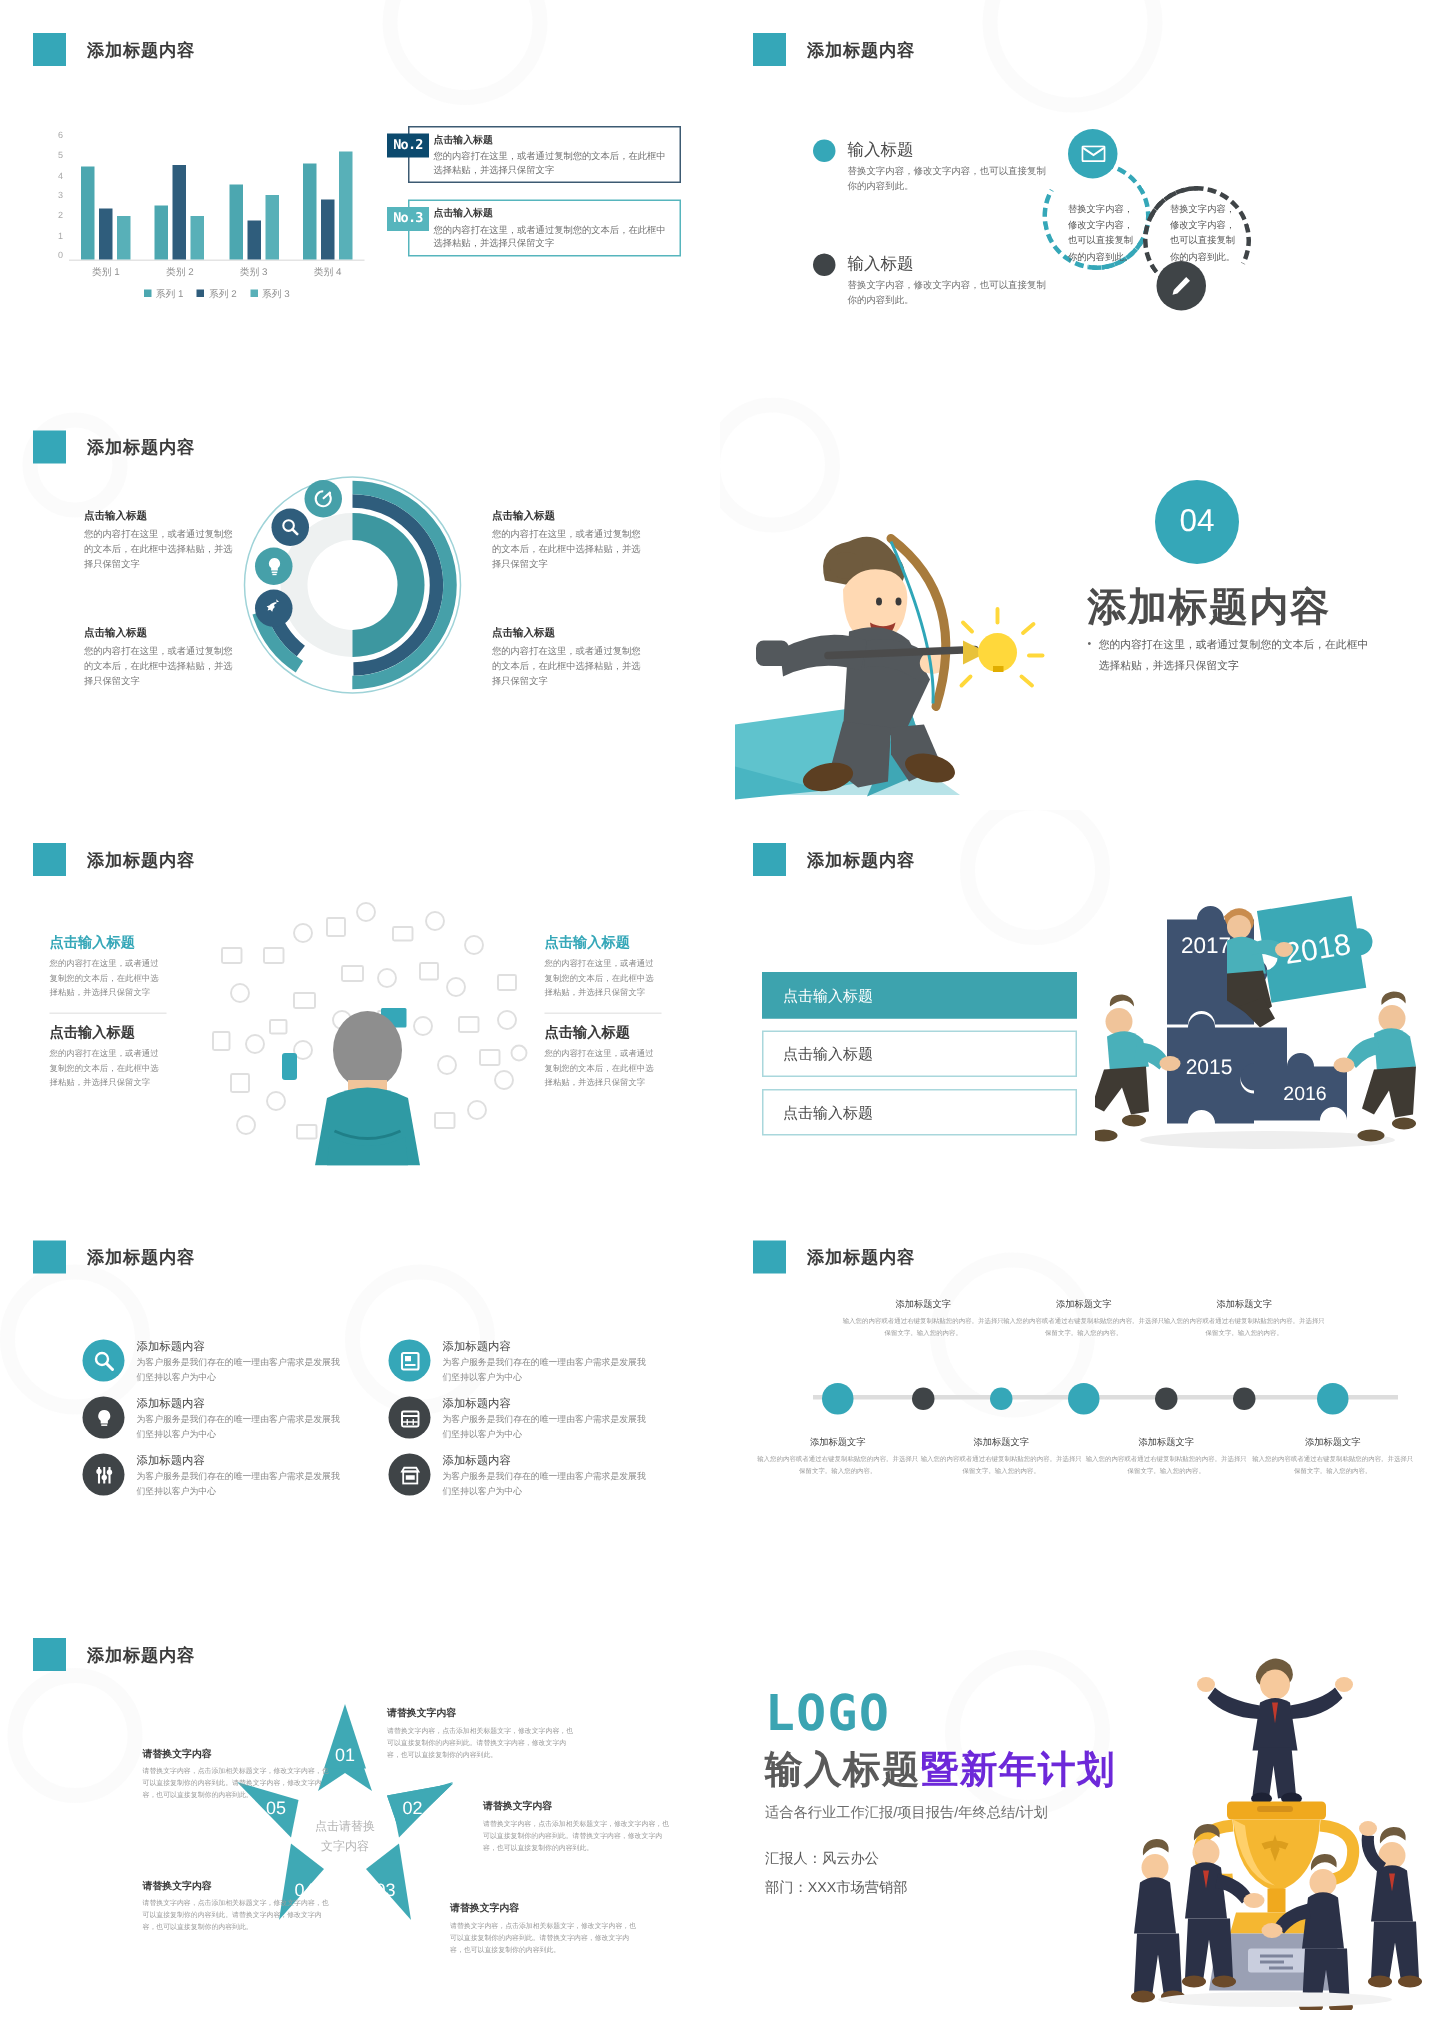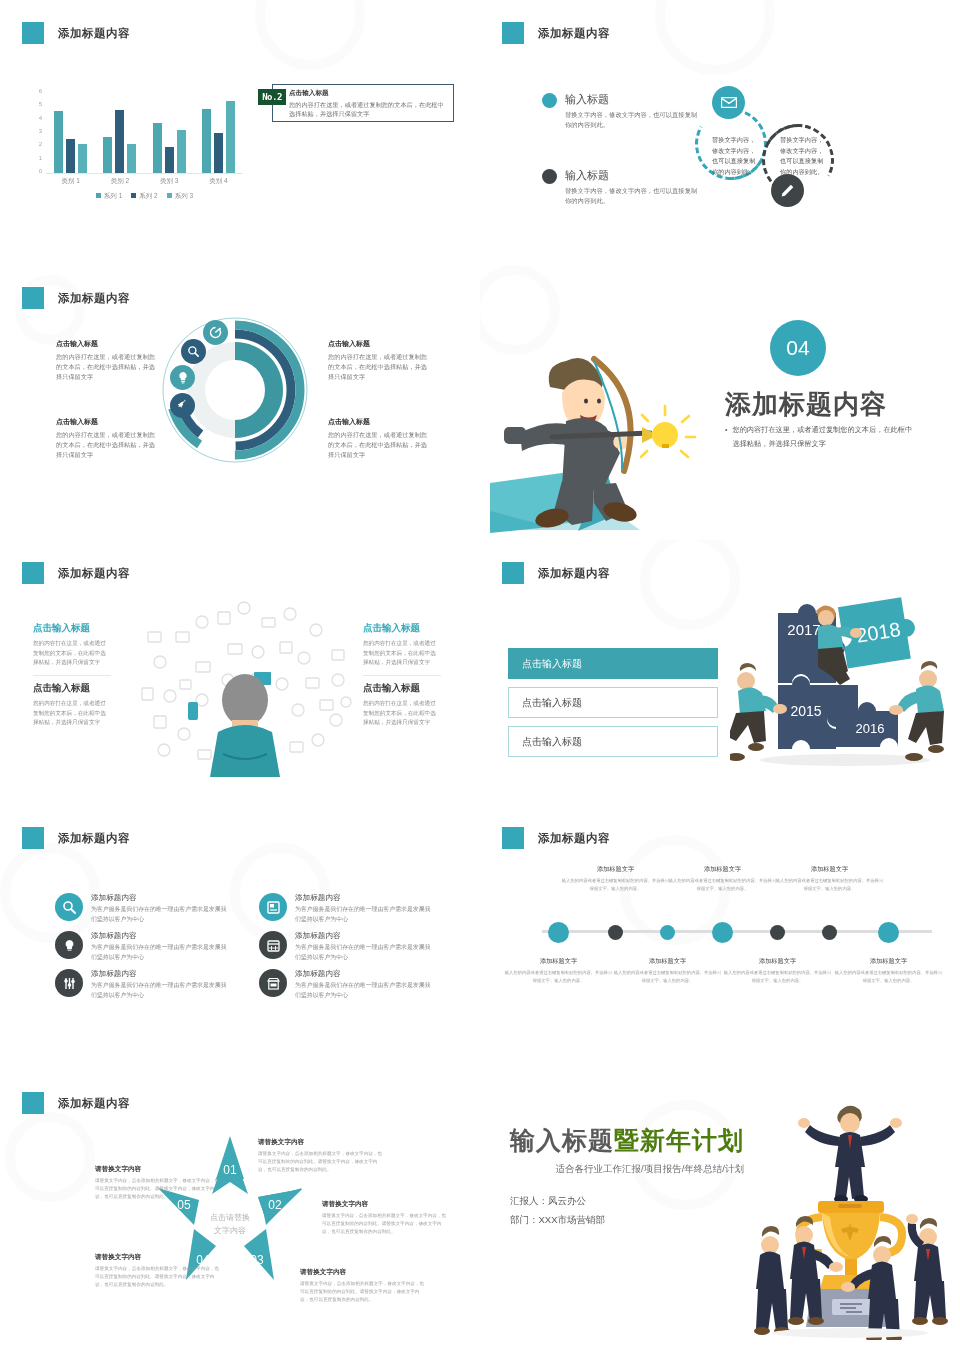--- a/index.html
+++ b/index.html
@@ -40,21 +40,21 @@
   
   .cards { position:absolute; left:258px; top:84px; width:196px; }
   .card { position:relative; height:38px; margin-bottom:11px; }
   .card .box { position:absolute; left:14px; top:0; right:0; height:38px;
                border:1px solid #56b5bd; padding:4px 6px 0 16px; }
   .card.dark .box { border-color:#3c5a72; }
   .card .tag { position:absolute; left:0; top:5px; width:28px; height:16px;
                background:#56b5bd; color:#fff; font-size:9px; font-weight:bold;
                line-height:16px; text-align:center; font-family:"DejaVu Sans Mono",monospace;
                letter-spacing:-.5px; z-index:2; }
-  .card.dark .tag { background:#14532d; }
+  .card.dark .tag { background:#0c4a6e; }
   .card .ct { font-size:6.6px; font-weight:bold; color:#3b3b3b; margin-bottom:2px; }
   .card .cb { font-size:6.2px; color:#6f6f6f; line-height:1.5; }
 
   
   .bullet { position:absolute; display:flex; gap:8px; width:160px; }
   .bullet .dot { width:15px; height:15px; border-radius:50%; flex:none; margin-top:1px; }
   .bullet .bt { font-size:11px; color:#4a4a4a; margin-bottom:3px; }
   .bullet .bb { font-size:6.3px; color:#6f6f6f; line-height:1.6; }
   .dashring { position:absolute; border-radius:50%; }
   .ringtext { position:absolute; font-size:6.2px; color:#555; line-height:1.7; text-align:left; }
@@ -90,22 +90,22 @@
 
   
   .startxt { position:absolute; width:125px; }
   .startxt .st { font-size:6.6px; font-weight:bold; color:#3a3a3a; margin-bottom:3px; }
   .startxt .sb { font-size:4.6px; color:#9a9a9a; line-height:1.75; }
 
   
   .logo { font-family:"DejaVu Sans Mono",monospace; font-size:33px; font-weight:bold;
           color:#3ba4b2; letter-spacing:1px; }
   .cov-h1 { font-size:25px; font-weight:bold; color:#5a5a5a; letter-spacing:1px; }
-  .cov-h1 em { font-style:normal; color:#4d7c0f; }
-  .cov-sub { font-size:9.5px; color:#6c6c6c; margin-top:6px;text-align:right; }
+  .cov-h1 em { font-style:normal; color:#6d28d9; }
+  .cov-sub { font-size:9.5px; color:#6c6c6c; margin-top:6px; }
   .cov-meta { font-size:9.5px; color:#5a5a5a; margin-top:16px; line-height:1.9; }
 
   .wm { position:absolute; border-radius:50%; border:10px solid #fafafa; opacity:.85; }
 </style>
 </head>
 <body>
 
 <div class="grid">
 
   <div class="slide">
@@ -156,20 +156,27 @@
       <div class="legend" id="s1-legend">
           <div><span class="k" style="background:#4ca7b0"></span>系列 1</div>
           <div><span class="k" style="background:#2f5d7c"></span>系列 2</div>
           <div><span class="k" style="background:#58b0b8"></span>系列 3</div>
         </div>
     </div>
 
     <div class="cards" id="s1-cards">
         <div class="card dark">
           <div class="tag">No.2</div>
+          <div class="box">
+            <div class="ct">点击输入标题</div>
+            <div class="cb">您的内容打在这里，或者通过复制您的文本后，在此框中选择粘贴，并选择只保留文字</div>
+          </div>
+        </div>
+        <div class="card">
+          <div class="tag">No.3</div>
           <div class="box">
             <div class="ct">点击输入标题</div>
             <div class="cb">您的内容打在这里，或者通过复制您的文本后，在此框中选择粘贴，并选择只保留文字</div>
           </div>
         </div>
       </div>
   </div>
 
   <div class="slide">
     <div class="wm" style="left:175px;top:-45px;width:120px;height:120px;"></div>
@@ -637,20 +644,21 @@
     <div class="startxt" style="left:95px;top:95px;">
       <div class="st">请替换文字内容</div>
       <div class="sb">请替换文字内容，点击添加相关标题文字，修改文字内容，也可以直接复制你的内容到此。请替换文字内容，修改文字内容，也可以直接复制你的内容到此。</div>
     </div>
   </div>
 
   <div class="slide">
     <div class="wm" style="left:150px;top:30px;width:110px;height:110px;"></div>
 
     <div style="position:absolute;left:30px;top:52px;">
+      <div class="logo">LOGO</div>
       <div class="cov-h1" style="margin-top:2px;">
         <span>输入标题</span><em>暨新年计划</em>
       </div>
       <div class="cov-sub">适合各行业工作汇报/项目报告/年终总结/计划</div>
       <div class="cov-meta">汇报人：风云办公</div>
       <div class="cov-meta" style="margin-top:1px;">部门：XXX市场营销部</div>
     </div>
 
     <svg style="position:absolute;left:262px;top:25px;" width="215" height="245" viewBox="0 0 215 245">
 

